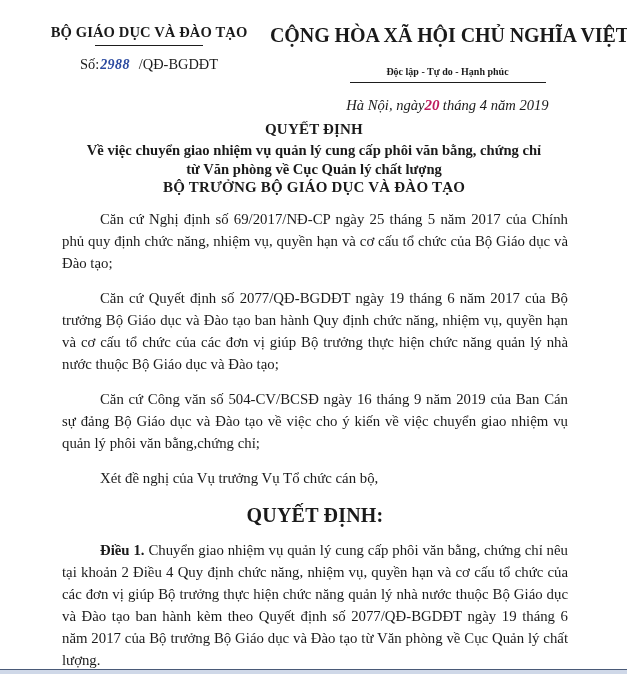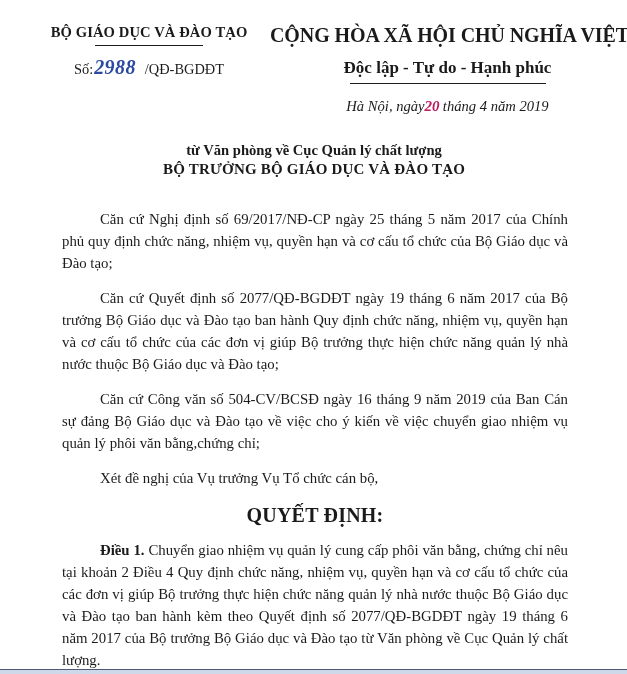--- a/index.html
+++ b/index.html
@@ -50,23 +50,23 @@
   }
   .nation-name {
     font-weight: bold;
     font-size: 20px;
     letter-spacing: -0.1px;
     line-height: 1.16;
     white-space: nowrap;
   }
   .motto {
     font-weight: bold;
-    font-size: 17px;
+    font-size: 10px;
     line-height: 1.3;
-    margin-top: 10px;
+    margin-top: 18px;
     white-space: nowrap;
   }
   .rule {
     height: 0;
     border-top: 1.4px solid #1d1d1d;
     margin: 4px auto 0 auto;
   }
   .rule-left  { width: 108px; }
   .rule-right { width: 196px; }
 
@@ -74,21 +74,21 @@
     margin-top: 10px;
     font-size: 14.4px;
     text-align: center;
     white-space: nowrap;
   }
   .ink {
     color: #2b4aa0;
     font-family: "Liberation Serif", "DejaVu Serif", serif;
     font-style: italic;
     font-weight: bold;
-    font-size: 20px;
+    font-size: 14px;
     letter-spacing: 0.4px;
     padding: 0 1px;
   }
   .place-date {
     margin-top: 14px;
     font-style: italic;
     font-size: 14.6px;
     text-align: center;
     white-space: nowrap;
   }
@@ -197,22 +197,23 @@
       <div class="rule rule-right"></div>
       <div class="place-date">
         <span>Hà Nội, ngày</span><span class="ink-date">20</span>
         <span>tháng 4 năm 2019</span>
       </div>
     </div>
 
   </div>
 
   <div class="titles">
+    <div class="doc-type">QUYẾT ĐỊNH</div>
     <div class="doc-subtitle">
-      <br>
+      <span>Về việc chuyển giao nhiệm vụ quản lý cung cấp phôi văn bằng, chứng chỉ</span><br>
       <span>từ Văn phòng </span><span class="underline-span">về Cục Quản</span><span> lý chất lượng</span>
     </div>
     <div class="issuer">BỘ TRƯỞNG BỘ GIÁO DỤC VÀ ĐÀO TẠO</div>
   </div>
 
   <div class="body-area">
 
 
     <p class="para">Căn cứ Nghị định số 69/2017/NĐ-CP ngày 25 tháng 5 năm 2017 của Chính phủ quy định chức năng, nhiệm vụ, quyền hạn và cơ cấu tổ chức của Bộ Giáo dục và Đào tạo;</p>
 

